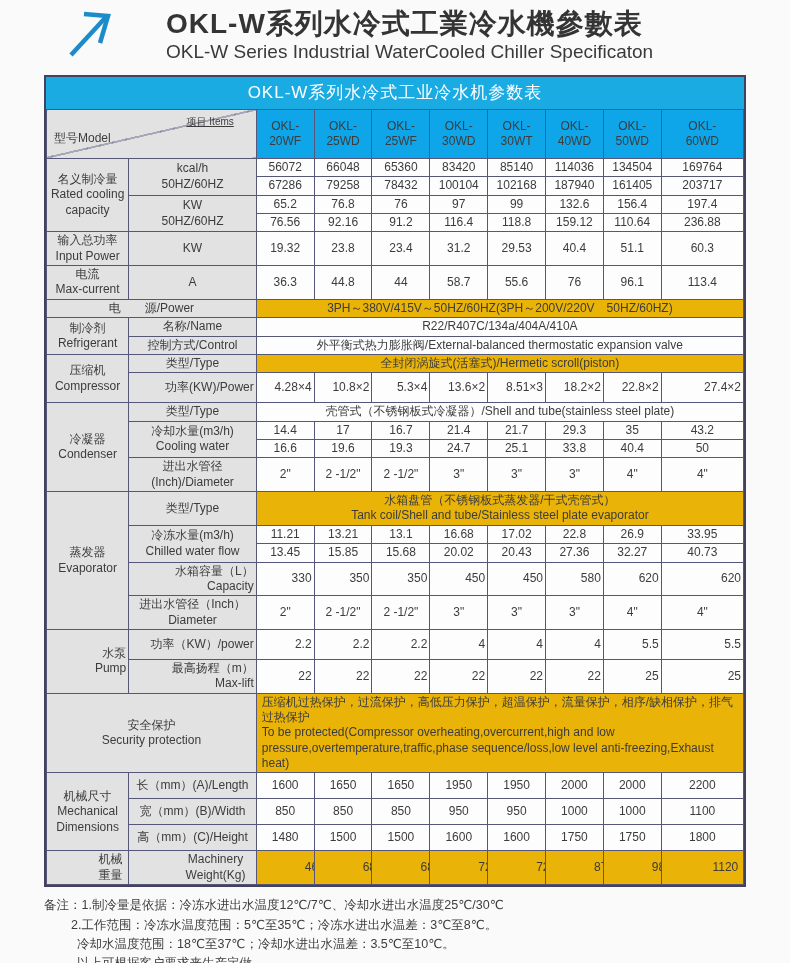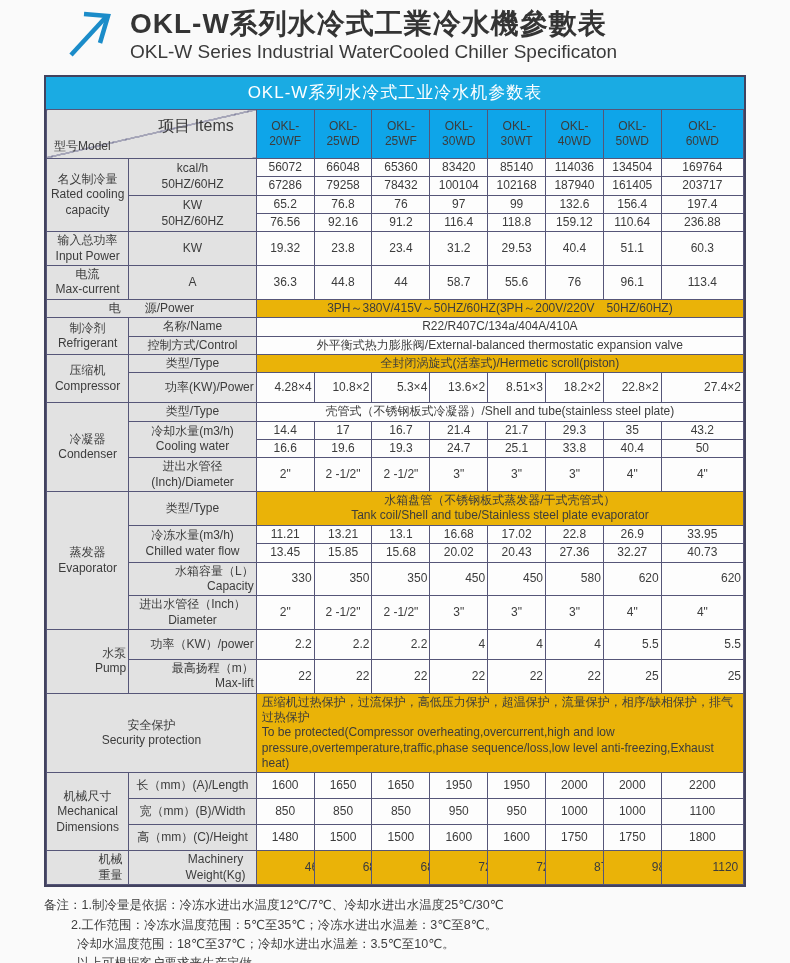--- a/index.html
+++ b/index.html
@@ -5,21 +5,21 @@
   * { margin: 0; padding: 0; box-sizing: border-box; }
   body {
     width: 790px;
     background: #fafafa;
     font-family: "Liberation Sans", "DejaVu Sans", sans-serif;
     color: #3c3c3c;
   }
   .sheet { width: 790px; padding: 6px 44px 10px 44px; }
 
   
-  .title-block { display: flex; align-items: flex-start; padding-left: 22px; margin-bottom: 10px; }
+  .title-block { display: flex; align-items: flex-start; padding-left: 22px; margin-bottom: 10px; gap: 36px; }
   .logo { width: 56px; height: 52px; margin-right: 8px; flex: 0 0 auto; }
   .title-text { padding-top: 2px; }
   .title-zh { font-size: 28px; font-weight: bold; color: #343434; letter-spacing: 1px; line-height: 1.15; }
   .title-en { font-size: 19px; color: #3a3a3a; line-height: 1.3; }
 
   
   .table-wrap { border: 2px solid #42425e; }
   .banner {
     background: #1aabe3;
     color: #ffffff;
@@ -55,22 +55,22 @@
   tr.r33 td { height: 33px; }
   tr.r36 td { height: 36px; }
   tr.r54 td { height: 54px; }
 
   
   td.corner {
     position: relative;
     background: linear-gradient(to bottom right, #e2e2e2 49.5%, #6a6a8e 49.5%, #6a6a8e 50.6%, #e2e2e2 50.6%);
     height: 36px;
   }
-  .corner-model { position: absolute; left: 7px; bottom: 4px; font-size: 12px; }
-  .corner-items { position: absolute; right: 22px; top: 6px; font-size: 16px; }
+  .corner-model { position: absolute; left: 7px; bottom: 12px; font-size: 12px; }
+  .corner-items { position: absolute; right: 22px; top: 6px; font-size: 10px; text-decoration: underline; }
 
   td.model-cell { background: #0ea5e9; font-size: 12px; }
 
   
   .notes { margin-top: 9px; font-size: 12.5px; color: #3d3d3d; }
   .notes p { line-height: 1.55; white-space: pre-wrap; }
   .notes-zh p:nth-child(2) { padding-left: 27px; }
   .notes-zh p:nth-child(3),
   .notes-zh p:nth-child(4),
   .notes-zh p:nth-child(5) { padding-left: 33px; }

